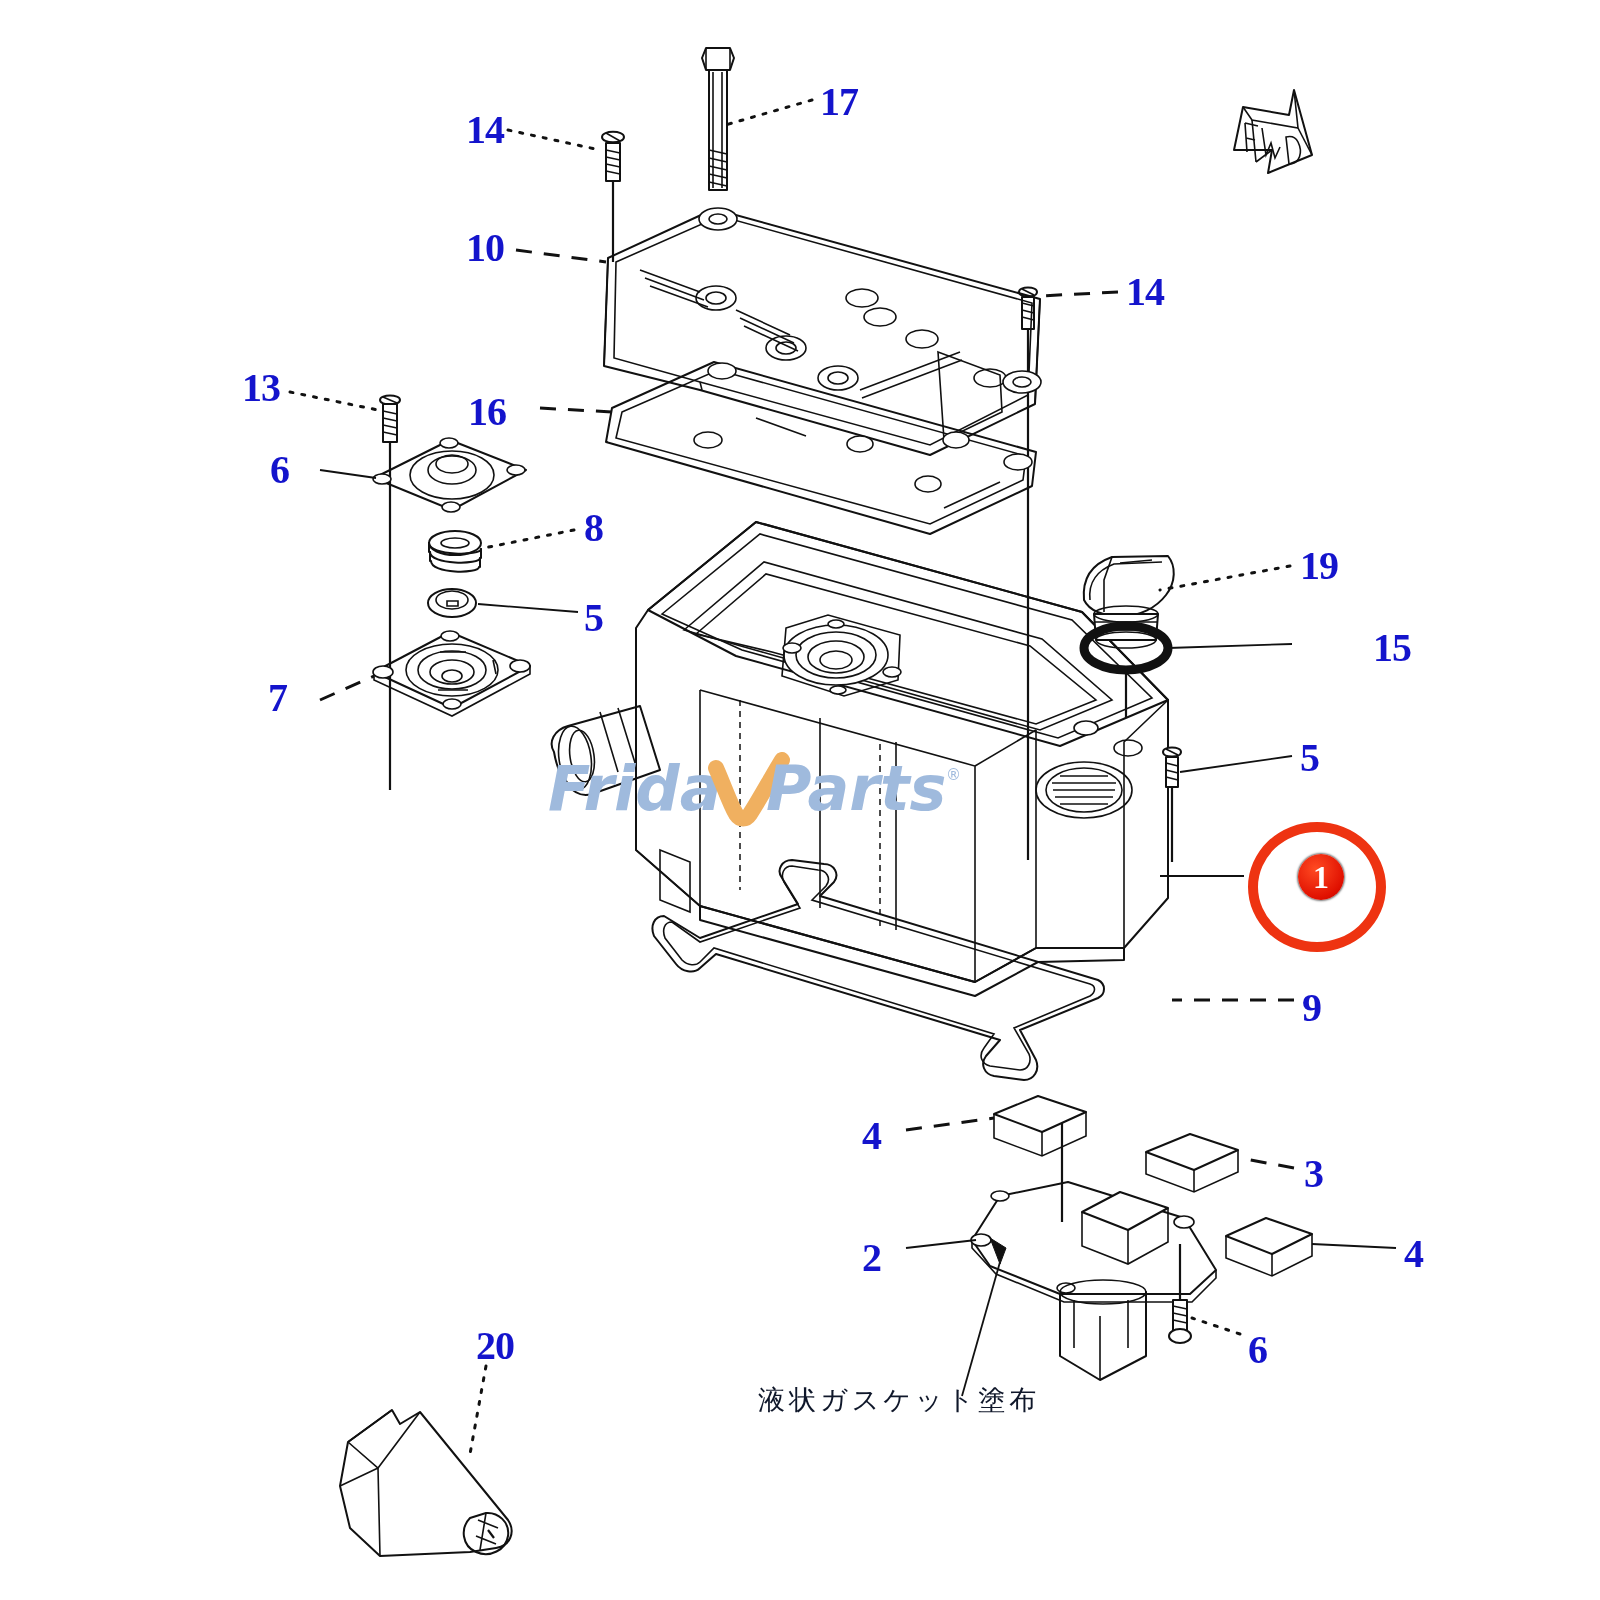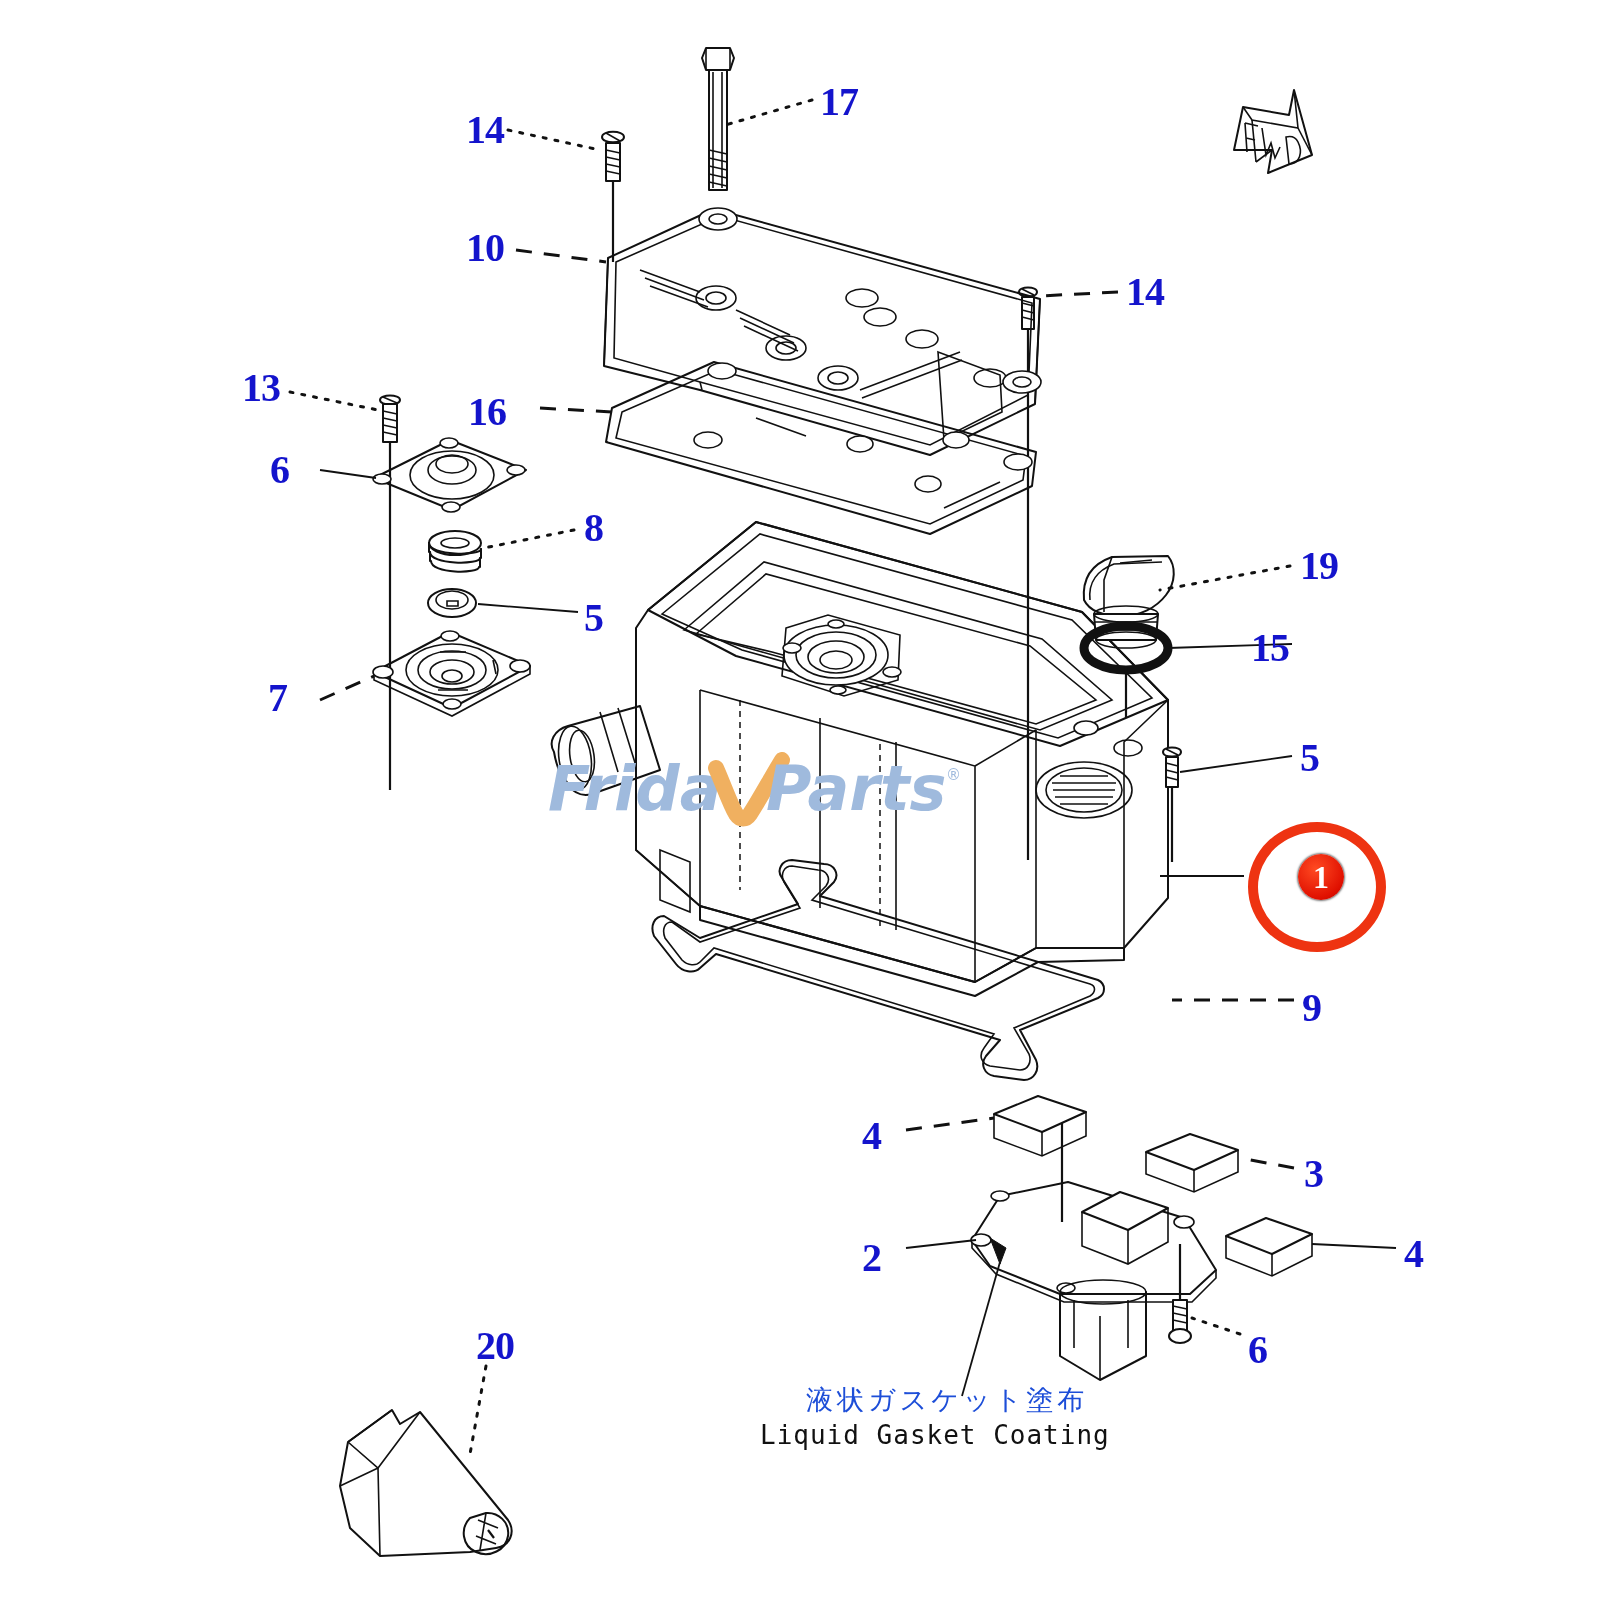--- a/index.html
+++ b/index.html
@@ -5,22 +5,22 @@
   html,body{margin:0;padding:0;background:#ffffff;}
   body{width:1600px;height:1600px;overflow:hidden;
        font-family:"Liberation Serif",serif;}
   #stage{position:relative;width:1600px;height:1600px;background:#fff;}
   #art{position:absolute;inset:0;}
 
   .num{position:absolute;color:#1414cc;font-weight:bold;
        font-family:"Liberation Serif",serif;font-size:40px;
        letter-spacing:-1px;line-height:1;white-space:nowrap;}
 
-  .jp{position:absolute;color:#1d4ed8;font-family:"DejaVu Sans",sans-serif;
-      font-size:27px;letter-spacing:4px;white-space:nowrap;margin-left:48px;}
+  .jp{position:absolute;color:#0f172a;font-family:"DejaVu Sans",sans-serif;
+      font-size:27px;letter-spacing:4px;white-space:nowrap;}
   .en{position:absolute;color:#111;font-family:"DejaVu Sans Mono",monospace;
       font-size:26px;letter-spacing:1px;white-space:nowrap;}
 
   
   .callout-ring{position:absolute;left:1248px;top:822px;width:138px;height:130px;
        border:10px solid #ee3311;border-radius:50%;box-sizing:border-box;}
   .callout-dot{position:absolute;left:1298px;top:854px;width:46px;height:46px;
        border-radius:50%;background:radial-gradient(circle at 38% 32%,#ff4a22 0%,#e01000 70%,#b00000 100%);
        box-shadow:0 0 2px 1px rgba(0,0,0,.55);
        color:#fff;font-family:"Liberation Serif",serif;font-weight:bold;font-size:32px;
@@ -368,27 +368,26 @@
   <div class="num" style="left:466px;top:110px">14</div>
   <div class="num" style="left:820px;top:82px">17</div>
   <div class="num" style="left:466px;top:228px">10</div>
   <div class="num" style="left:1126px;top:272px">14</div>
   <div class="num" style="left:242px;top:368px">13</div>
   <div class="num" style="left:468px;top:392px">16</div>
   <div class="num" style="left:270px;top:450px">6</div>
   <div class="num" style="left:584px;top:508px">8</div>
   <div class="num" style="left:584px;top:598px">5</div>
   <div class="num" style="left:1300px;top:546px">19</div>
-  <div class="num" style="left:1251px;top:628px">15</div>
+  <div class="num" style="left:1373px;top:628px">15</div>
   <div class="num" style="left:268px;top:678px">7</div>
   <div class="num" style="left:1300px;top:738px">5</div>
   <div class="num" style="left:1302px;top:988px">9</div>
   <div class="num" style="left:862px;top:1116px">4</div>
   <div class="num" style="left:1304px;top:1154px">3</div>
   <div class="num" style="left:862px;top:1238px">2</div>
   <div class="num" style="left:1404px;top:1234px">4</div>
   <div class="num" style="left:1248px;top:1330px">6</div>
   <div class="num" style="left:476px;top:1326px">20</div>
 
   <div class="jp" style="left:758px;top:1382px">液状ガスケット塗布</div>
-  <div class="en" style="left:760px;top:1420px">Liquid Gasket Coating</div>
 
 </div>
 
 </body></html>

